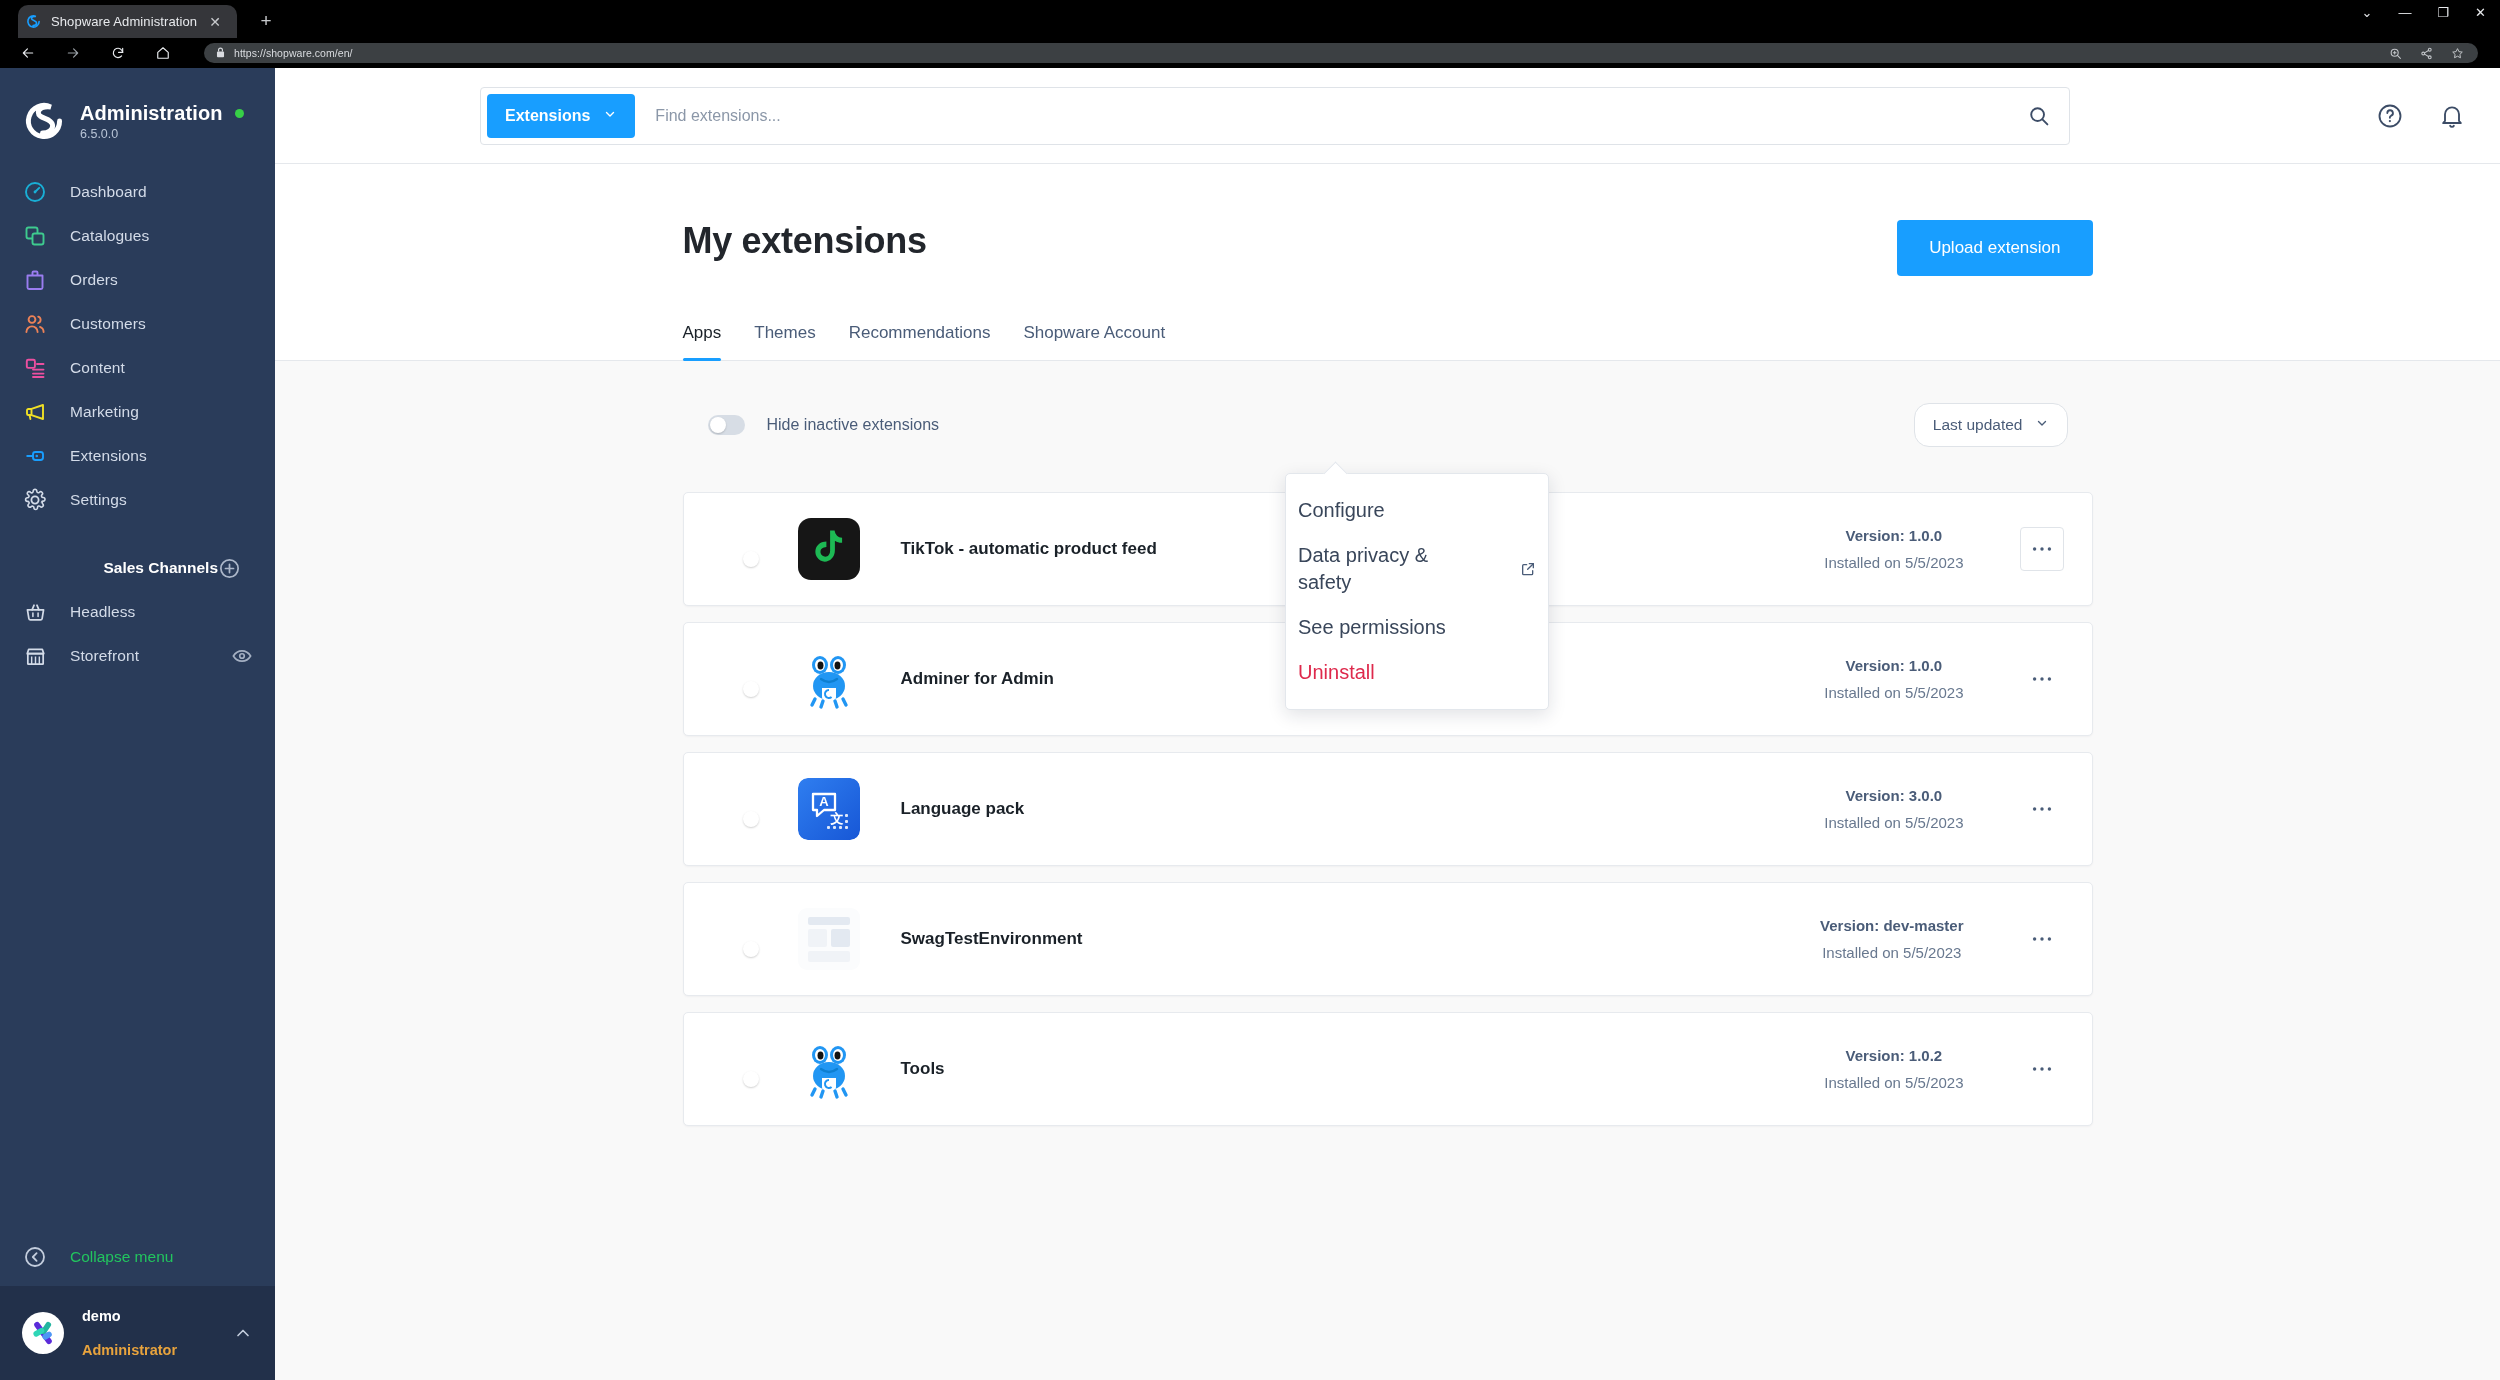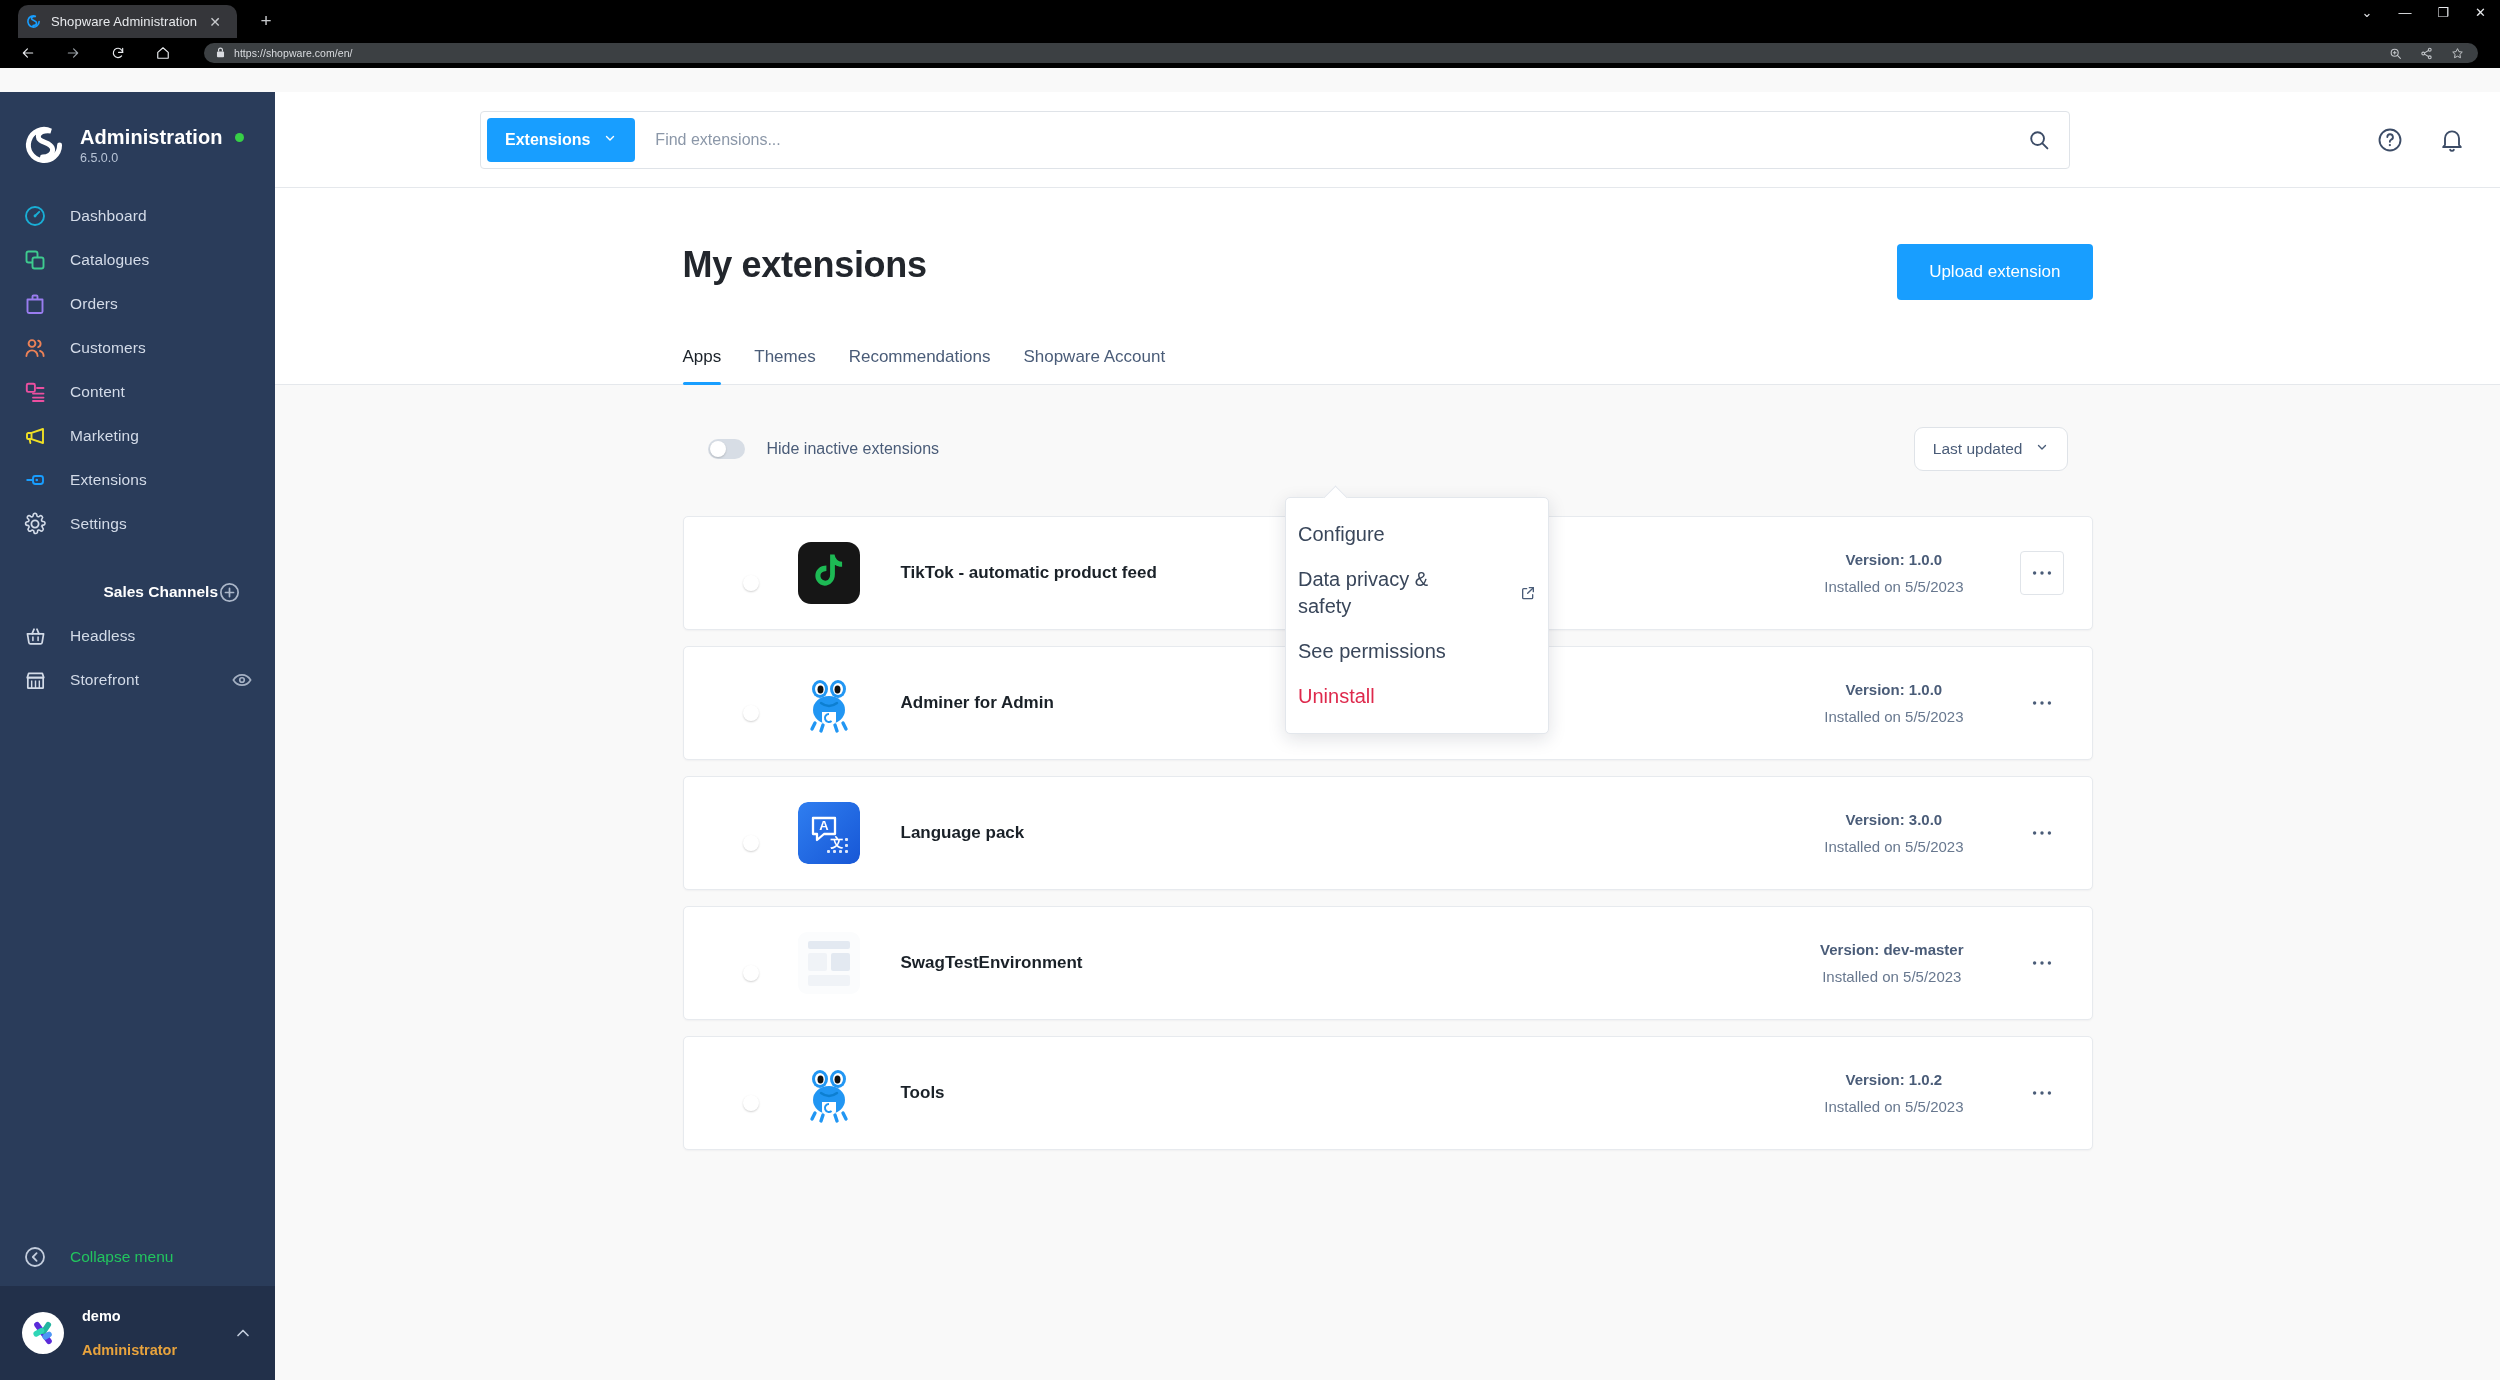--- a/index.html
+++ b/index.html
@@ -51,21 +51,21 @@
     flex:1; height:20px; background:#3c4043; border-radius:11px;
     display:flex; align-items:center; padding:0 12px; margin-left:10px; margin-right:8px;
     gap:9px; max-width:2330px;
   }
   .lock-ico { flex:0 0 8px; }
   .url-text { color:#dadce0; font-size:10.5px; white-space:nowrap; letter-spacing:.05px; }
   .omni-actions { display:flex; align-items:center; gap:18px; margin-left:auto; padding-right:2px;}
   .omni-ico { color:#c3c6ca; cursor:pointer; display:flex; }
 
   
-  .app { flex:1; display:flex; min-height:0; background:#fff;margin-top:24px; }
+  .app { flex:1; display:flex; min-height:0; background:#fff; }
 
   
   .sidebar {
     width:275px; flex:0 0 275px; background:#2a3c5a;
     display:flex; flex-direction:column; position:relative;
   }
   .brand { display:flex; align-items:center; padding:25px 0 0 22px; gap:14px; height:80px; }
   .brand-logo { width:44px; height:44px; flex:0 0 44px; }
   .brand-text { display:flex; flex-direction:column; gap:2px; padding-top:2px; }
   .brand-row { display:flex; align-items:center; gap:12px; }
@@ -169,21 +169,21 @@
     position:relative; flex:0 0 37px;
   }
   .switch .knob {
     position:absolute; width:16px; height:16px; border-radius:50%;
     background:#fff; top:2px; left:2px; box-shadow:0 1px 2px rgba(0,0,0,.18);
   }
   .switch.on { background:#189eff; }
   .switch.on .knob { left:19px; }
   .switch-label { font-size:16px; color:#4a5c78; }
   .sort-btn {
-    border:1px solid #dfe3e8; background:#fff; border-radius:9px; height:44px;
+    border:1px solid #dfe3e8; background:#fff; border-radius:15px; height:44px;
     padding:0 18px; display:flex; align-items:center; gap:12px; cursor:pointer;
     font-size:15.5px; color:#4a5c78; font-family:"Liberation Sans", sans-serif;
   }
 
   .ext-list { margin-top:45px; display:flex; flex-direction:column; gap:16px; padding-bottom:60px; }
   .ext-card {
     background:#fff; border:1px solid #e7eaee; border-radius:5px;
     height:114px; display:flex; align-items:center; padding:0 28px 0 40px;
     box-shadow:0 1px 2px rgba(20,30,50,.04);
   }

